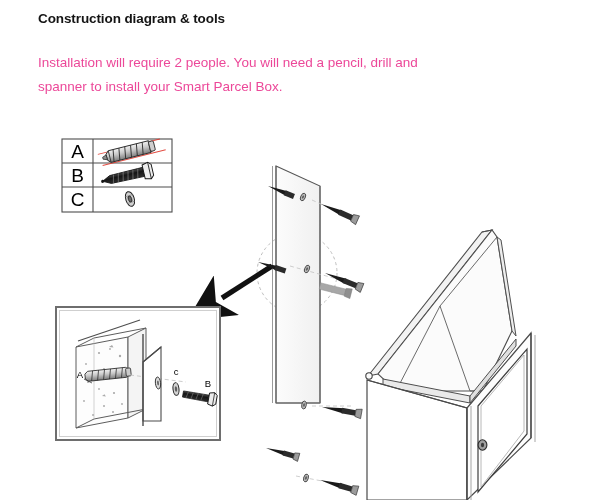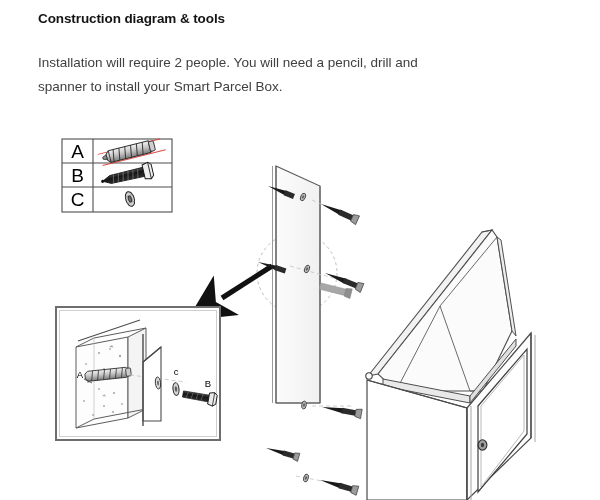--- a/index.html
+++ b/index.html
@@ -33,21 +33,21 @@
     color: #141414;
     white-space: nowrap;
   }
   .body-para {
     position: absolute;
     left: 38px;
     top: 51px;
     width: 430px;
     font-size: 13.5px;
     line-height: 24px;
-    color: #404040;
+    color: #ec4899;
   }
   .diagram-area {
     position: absolute;
     left: 0;
     top: 106px;
     width: 600px;
     height: 394px;
   }
   svg.art { display: block; }
   .lbl {

